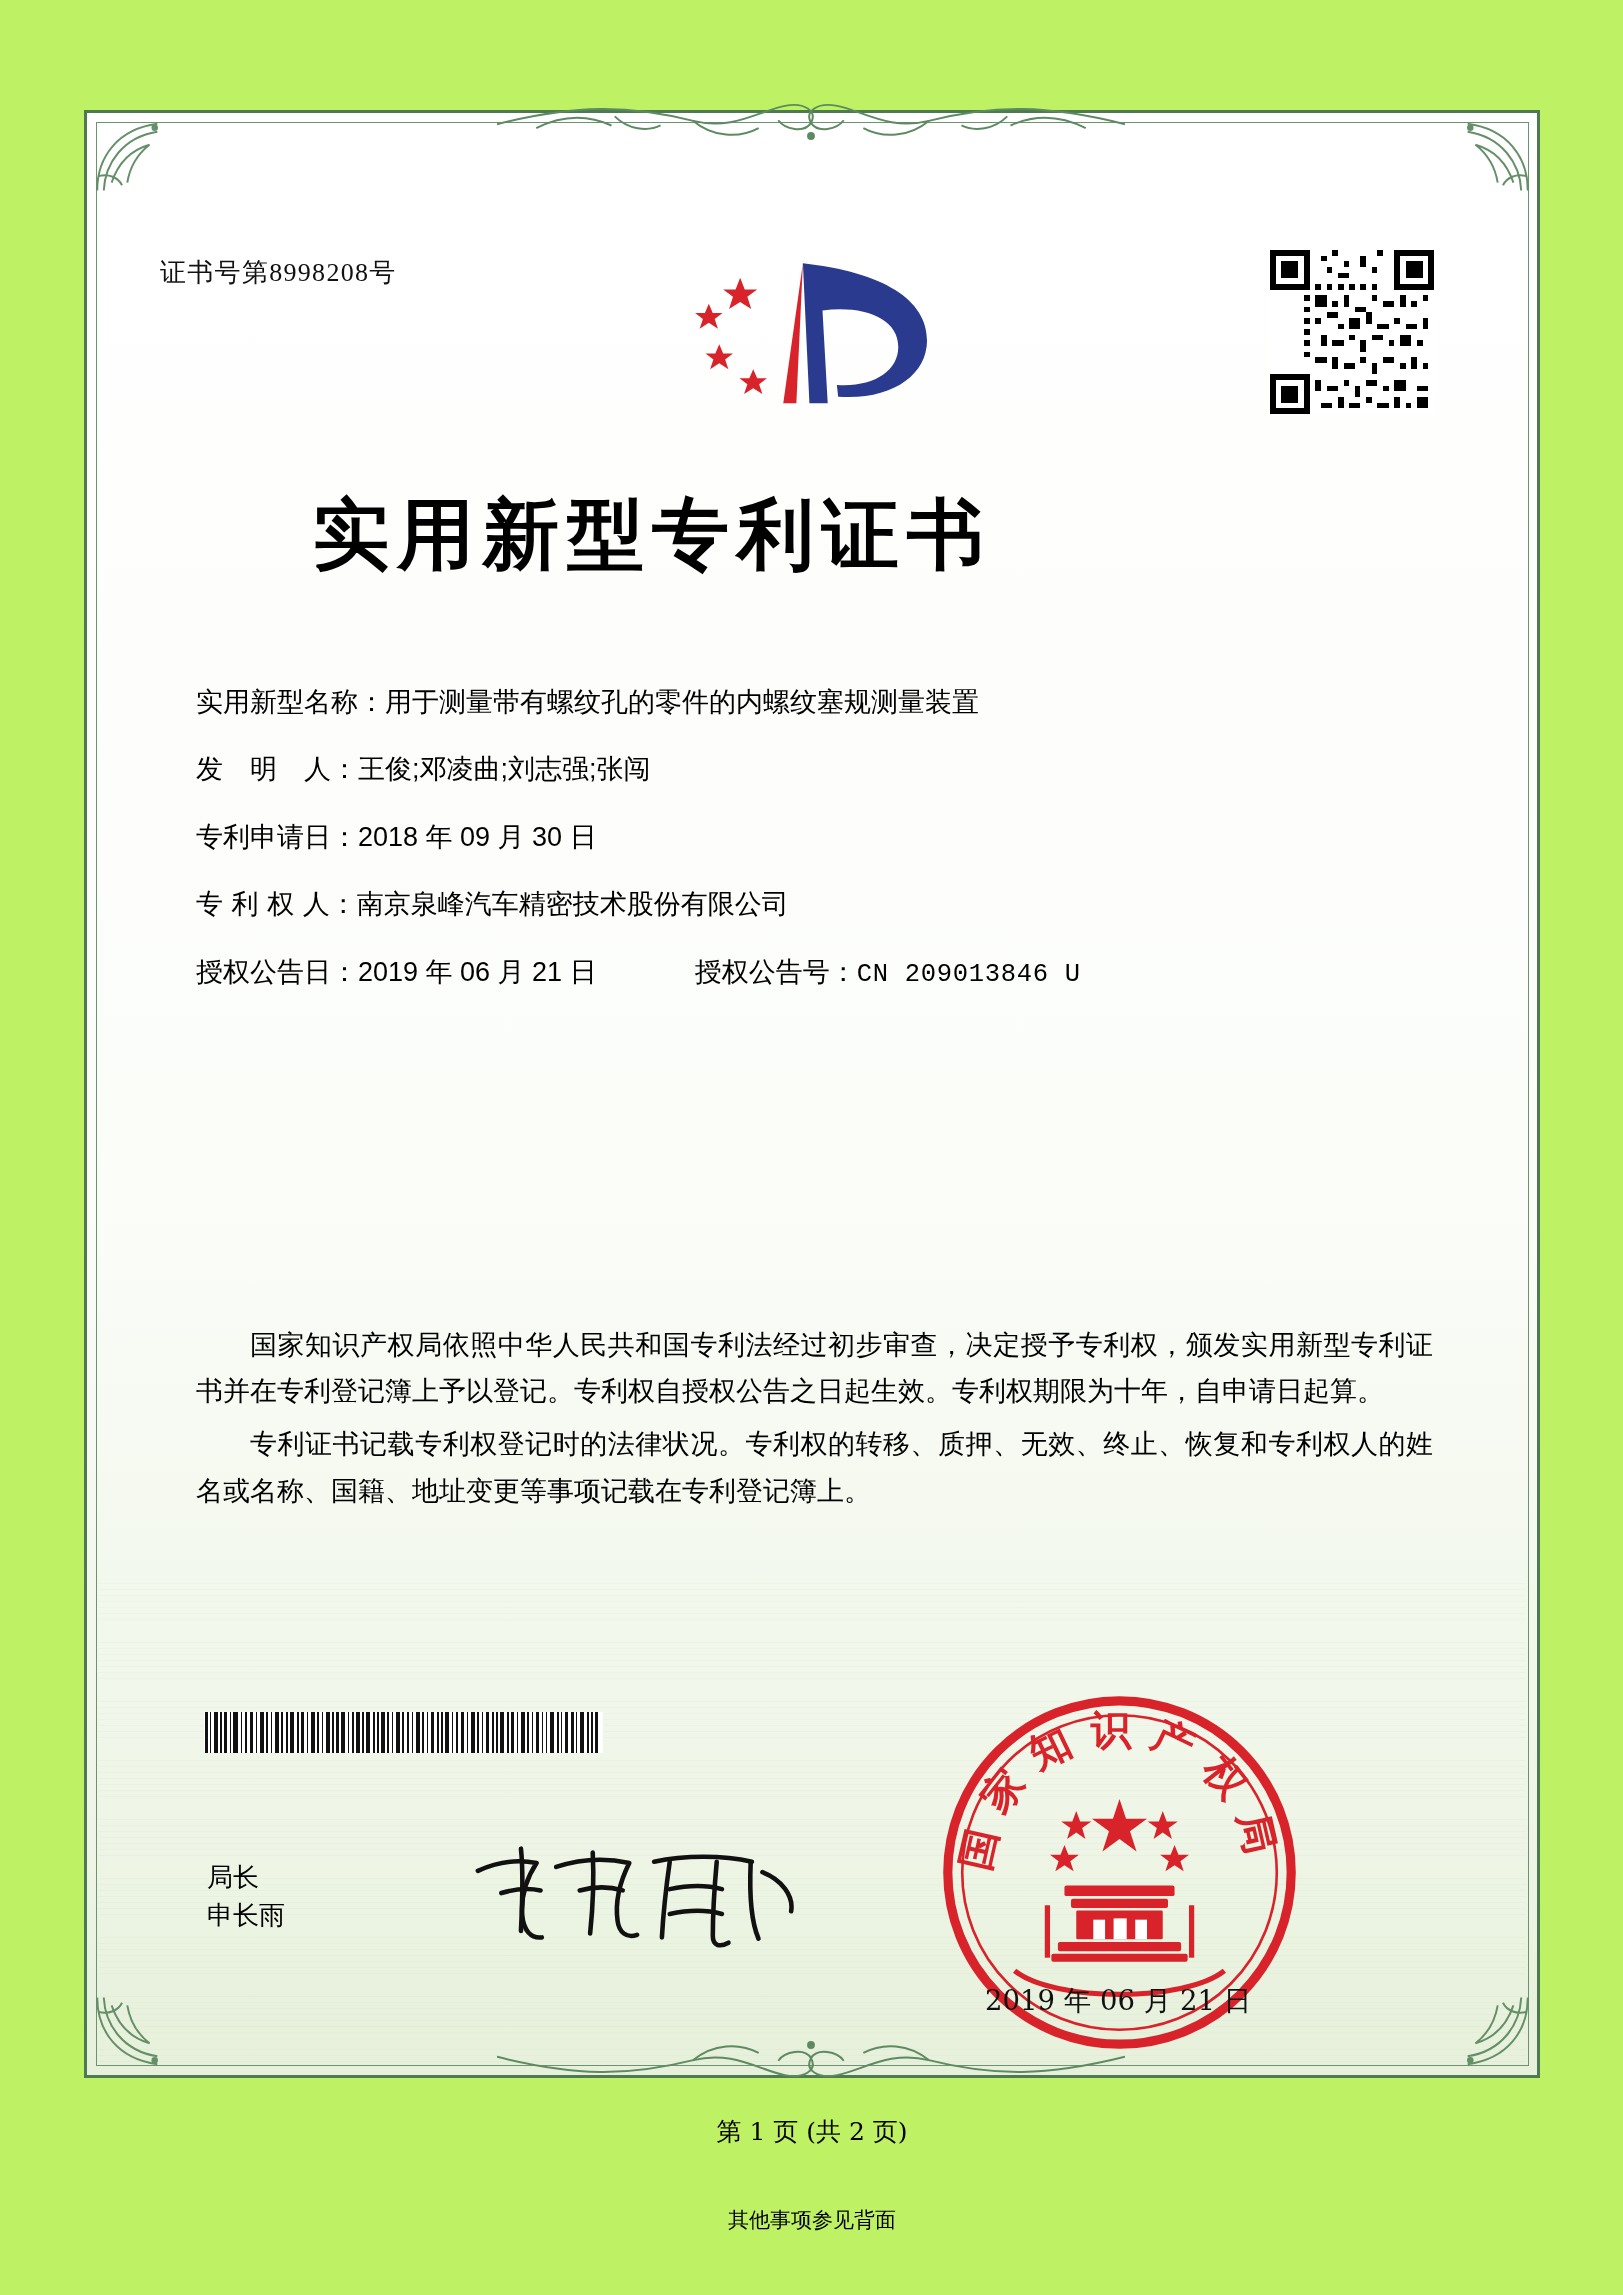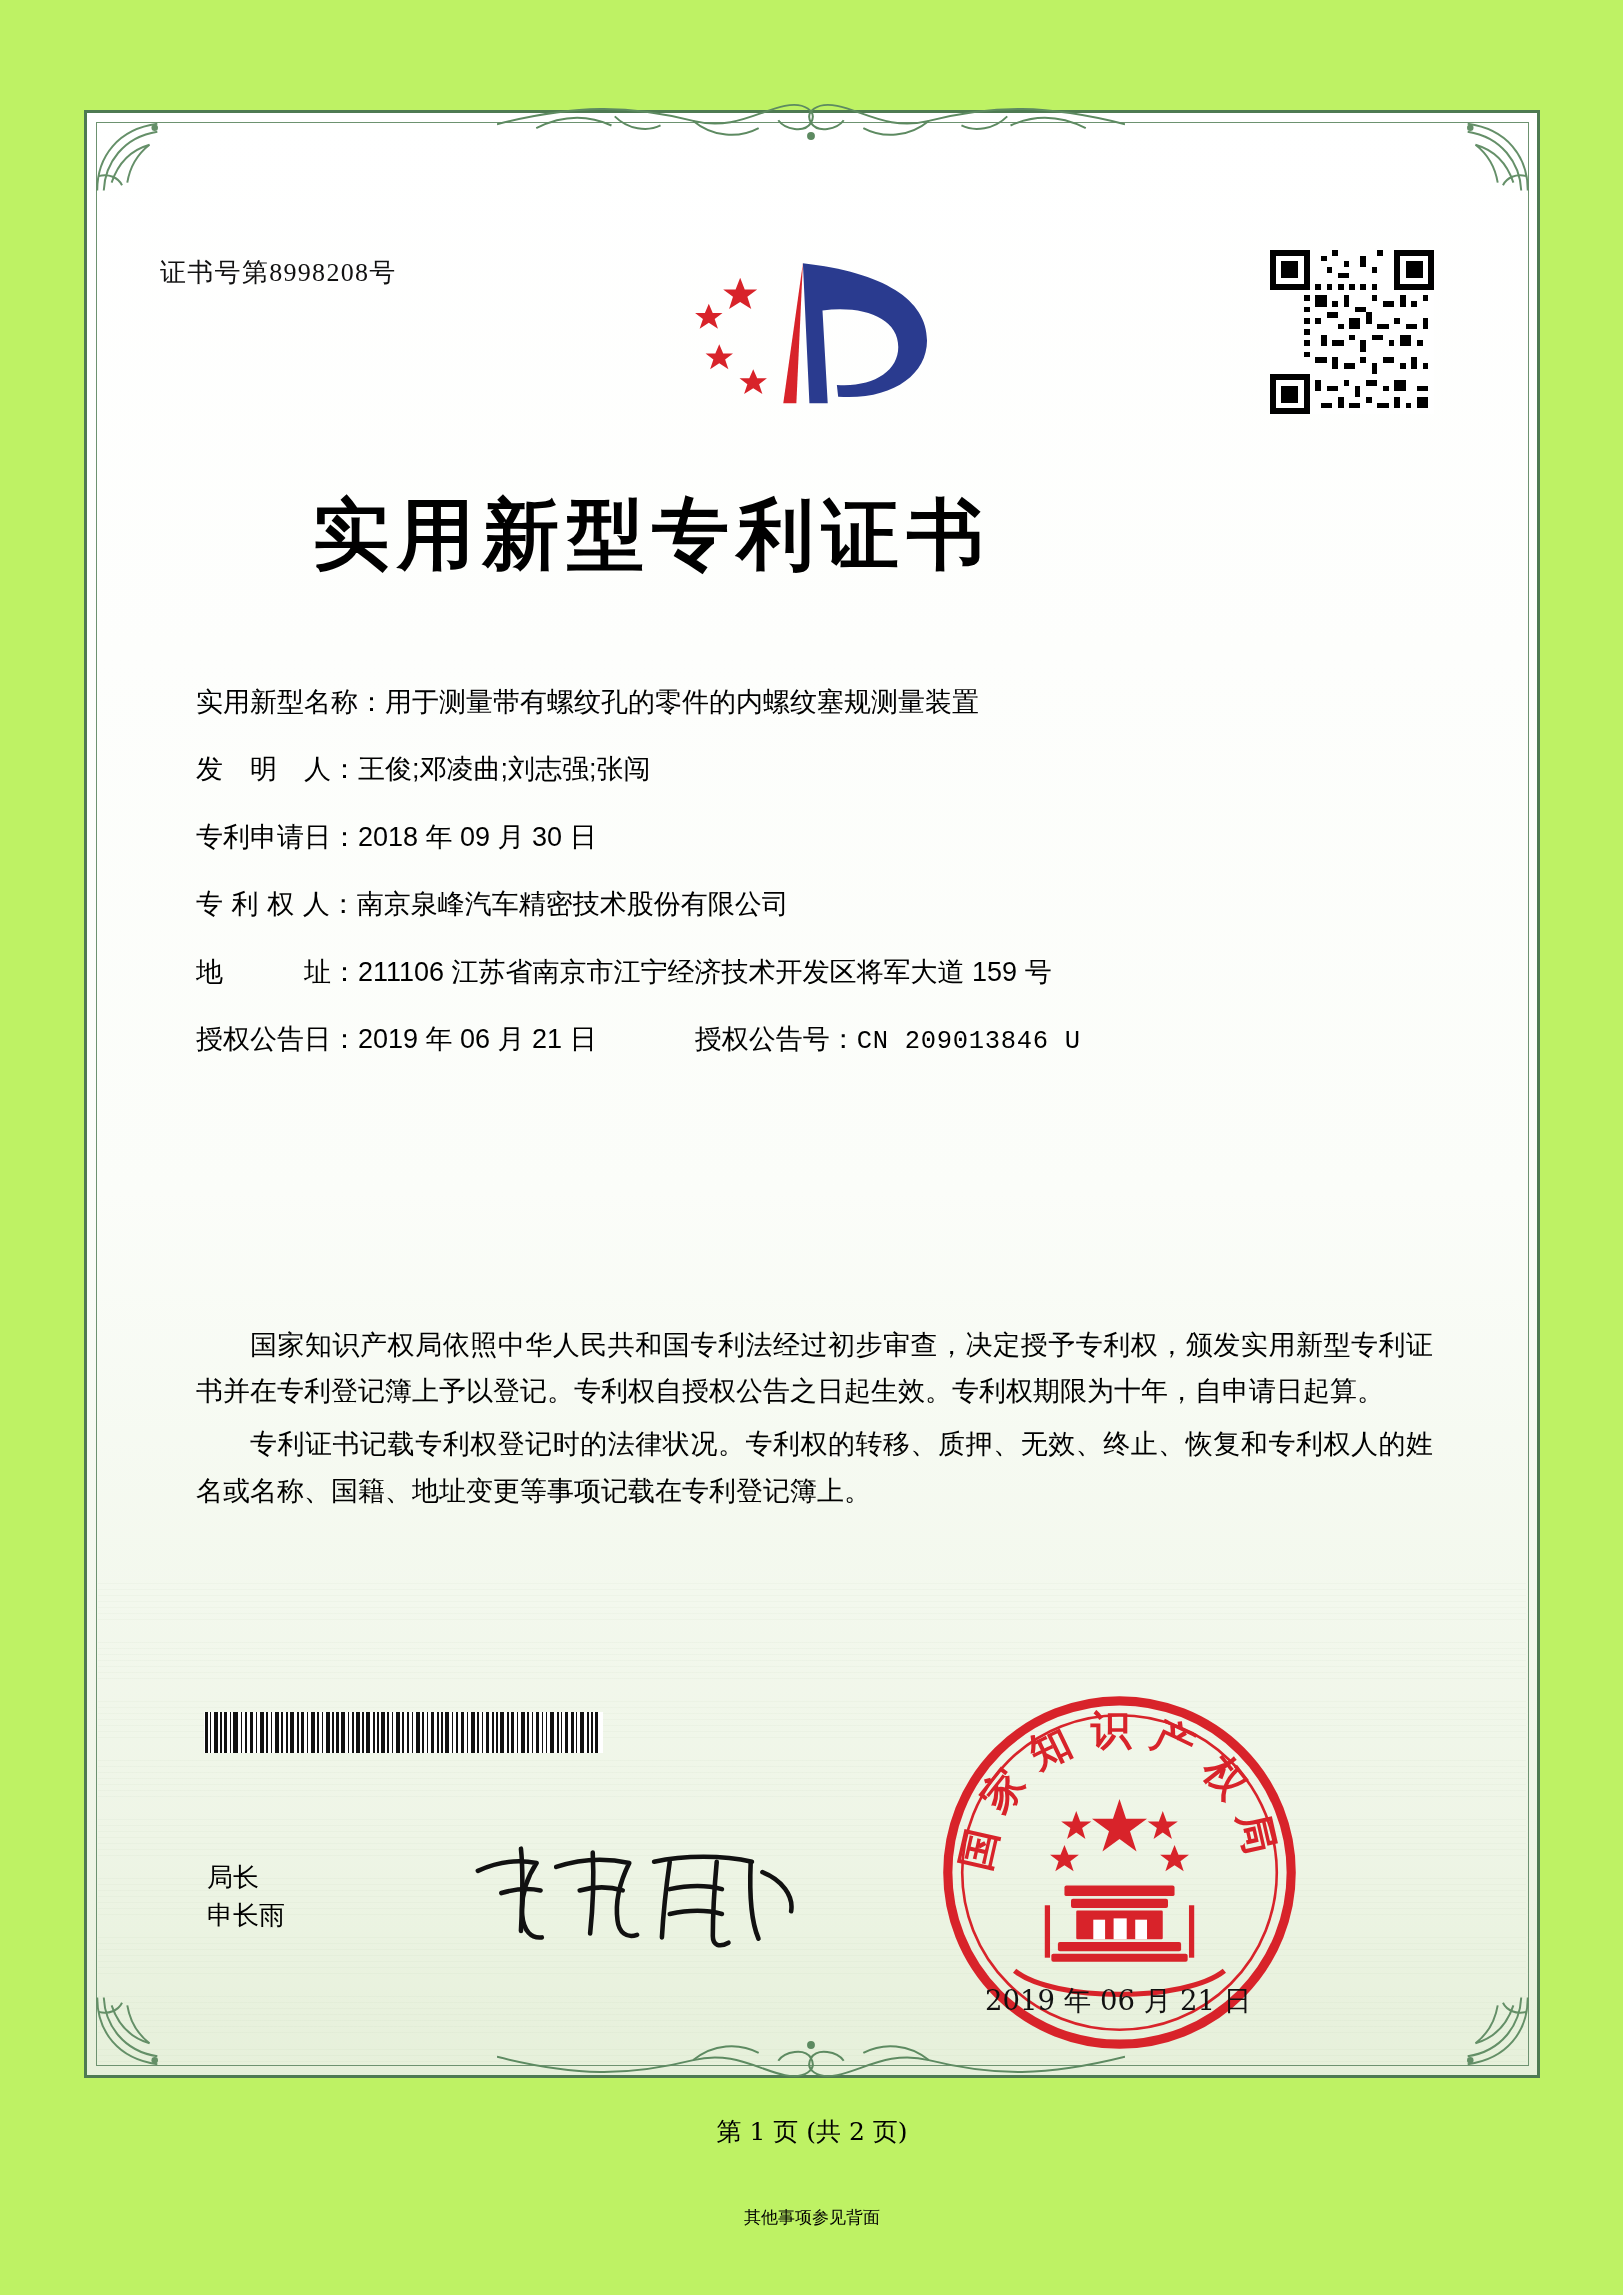--- a/index.html
+++ b/index.html
@@ -231,21 +231,21 @@
     font-size: 25px;
     color: #000;
     font-family: "DejaVu Serif", serif;
   }
   .footer-note {
     position: absolute;
     left: 0;
     top: 2206px;
     width: 1624px;
     text-align: center;
-    font-size: 17px;
+    font-size: 21px;
     color: #000;
     font-family: "DejaVu Serif", serif;
   }
 
   
   .texture {
     position: absolute;
     left: 98px;
     top: 1571px;
     width: 1428px;
@@ -458,24 +458,20 @@
       <span class="label">发　明　人：</span>
       <span class="value">王俊;邓凌曲;刘志强;张闯</span>
     </div>
     <div class="row">
       <span class="label">专利申请日：</span>
       <span class="value">2018 年 09 月 30 日</span>
     </div>
     <div class="row">
       <span class="label">专 利 权 人：</span>
       <span class="value">南京泉峰汽车精密技术股份有限公司</span>
-    </div>
-    <div class="row">
-      <span class="label">地　　　址：</span>
-      <span class="value">211106 江苏省南京市江宁经济技术开发区将军大道 159 号</span>
     </div>
     <div class="row split">
       <span class="label">授权公告日：</span>
       <span class="value">2019 年 06 月 21 日</span>
       <span class="gap"></span>
       <span class="label">授权公告号：</span>
       <span class="value mono">CN 209013846 U</span>
     </div>
   </div>
 

